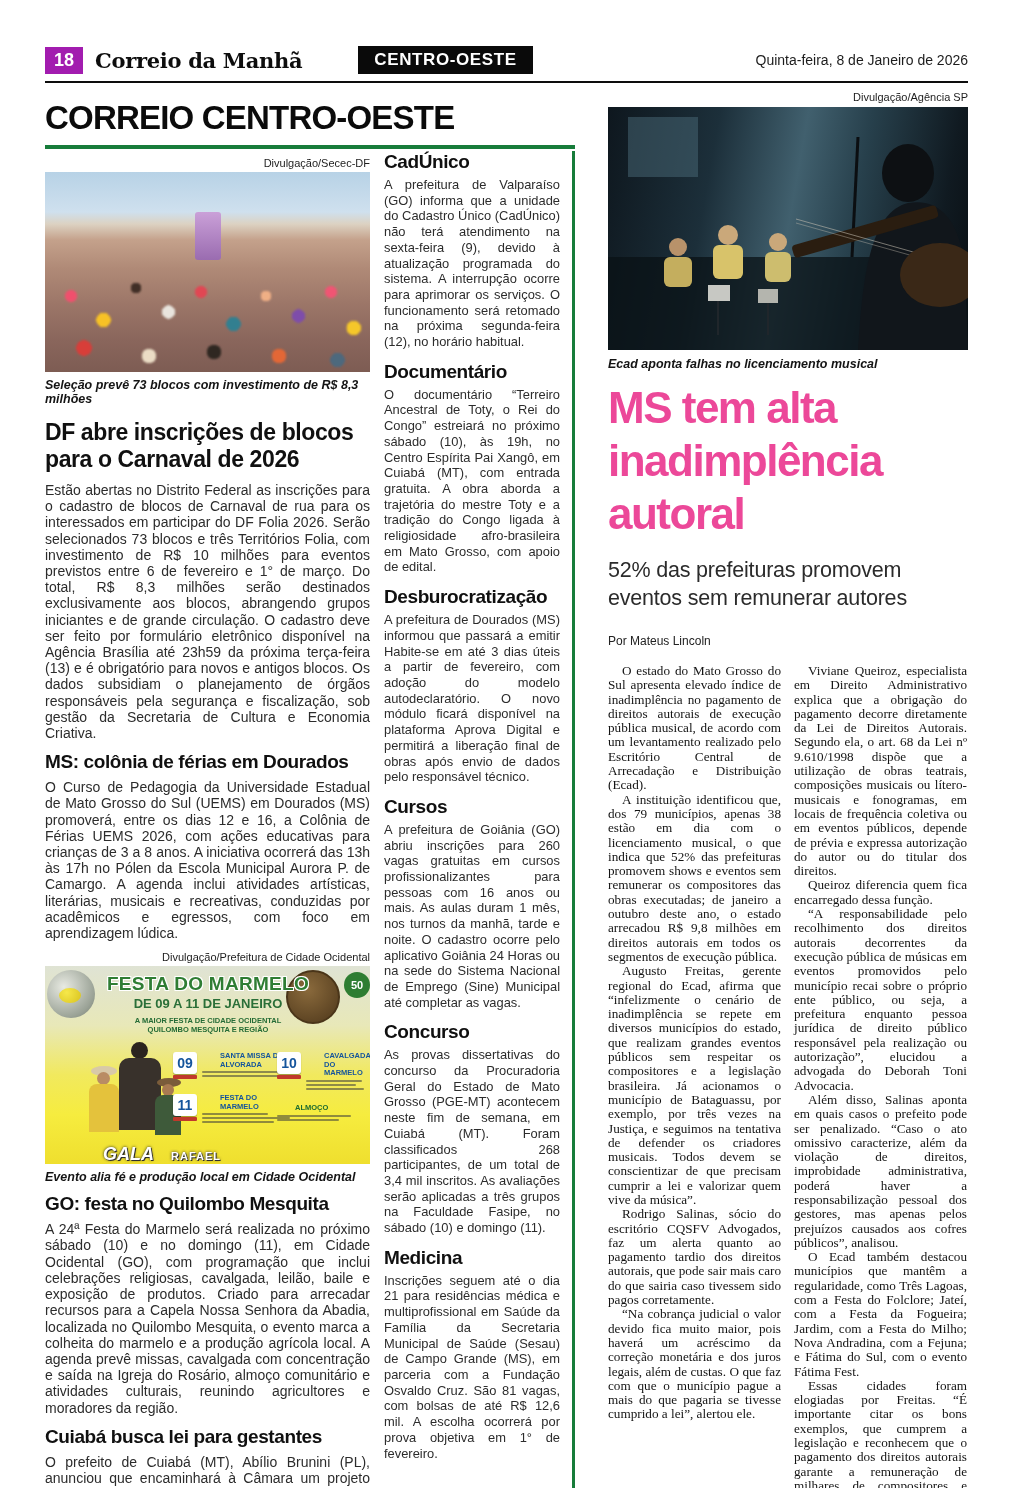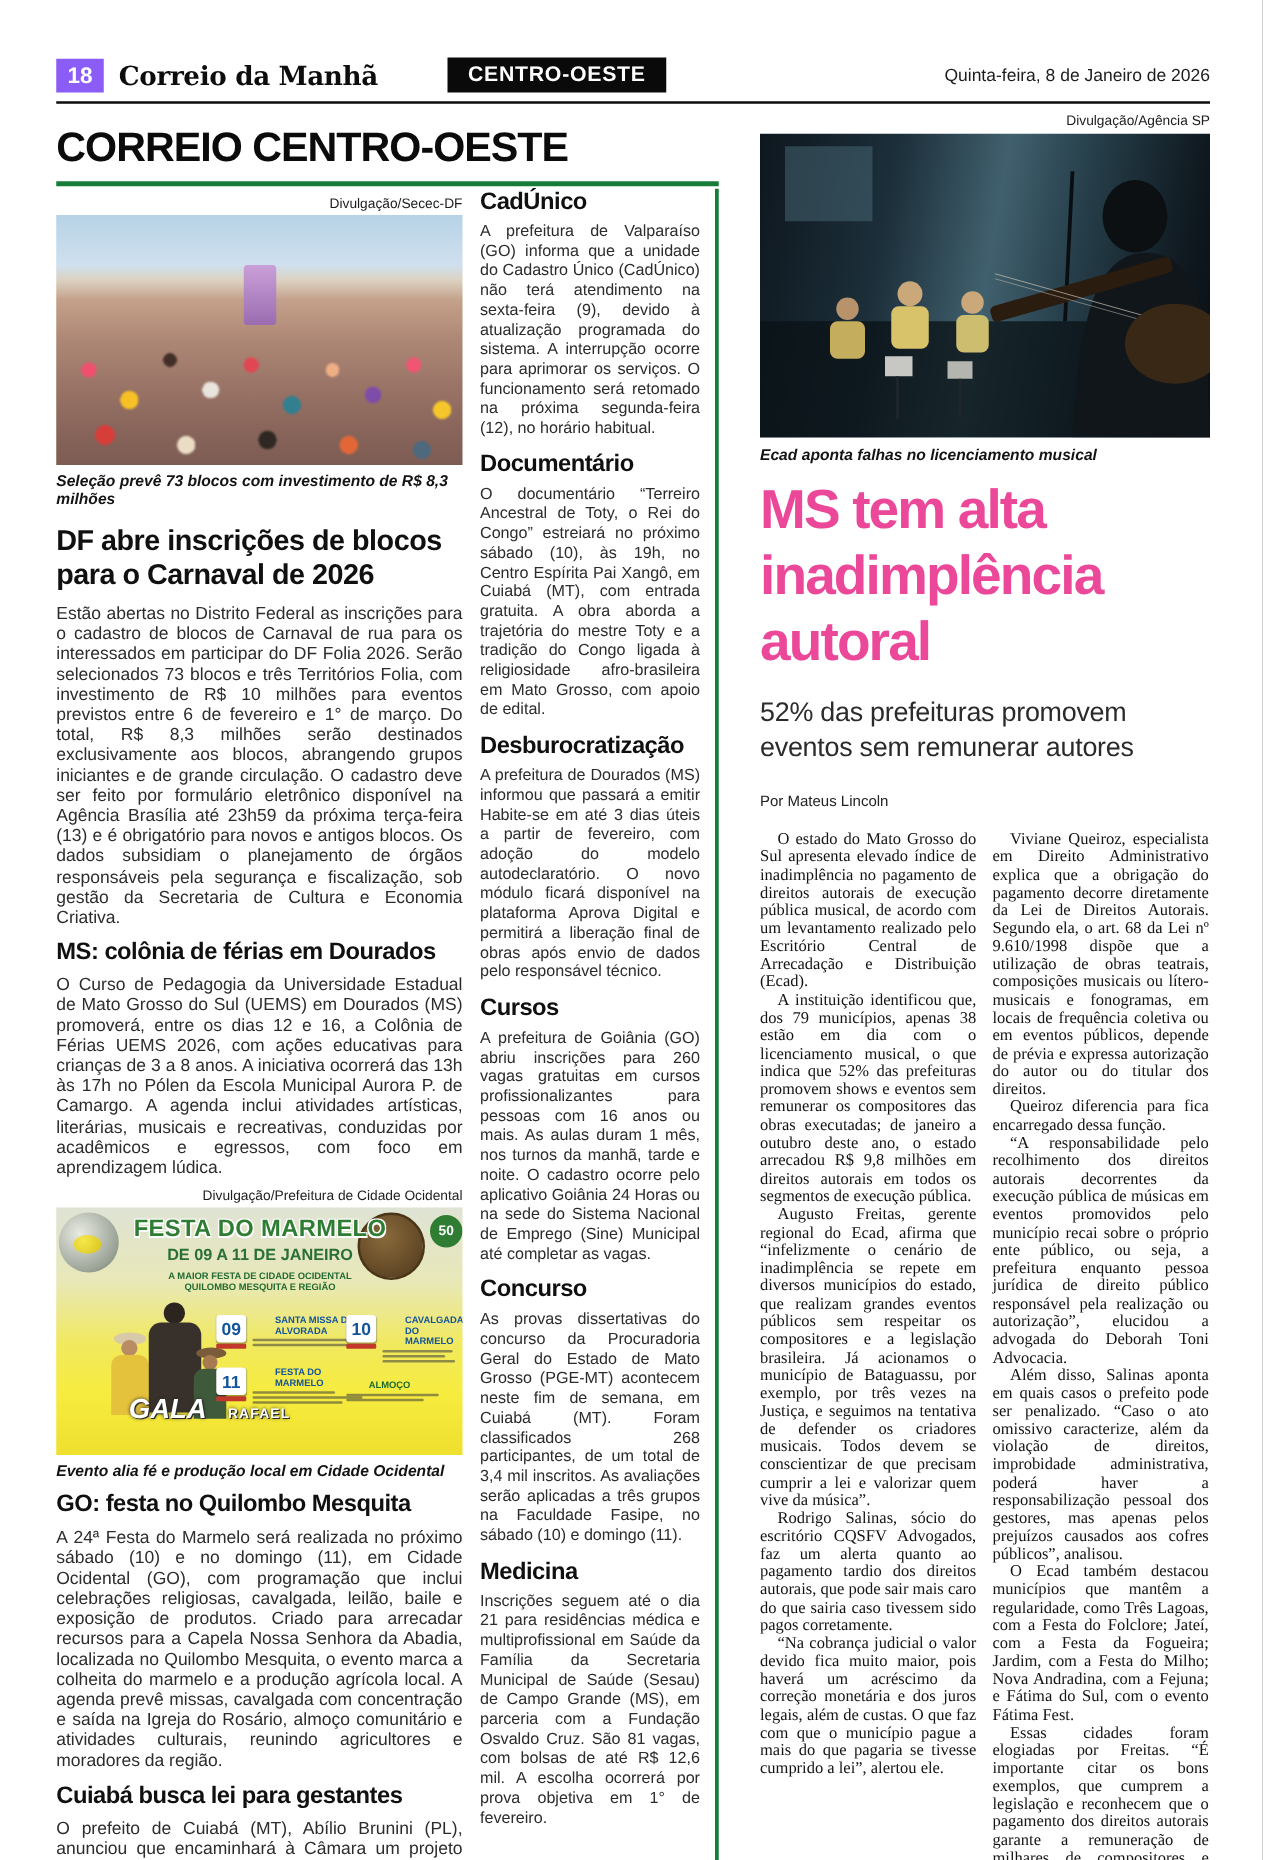--- a/index.html
+++ b/index.html
@@ -2,21 +2,21 @@
 <html lang="pt-BR" style="--green: #177c3a; --blue: #14549c;"><head>
 <meta charset="utf-8">
 <style>
   :root{ --green:#177c3a; --blue:#14549c; --ink:#111; }
   *{box-sizing:border-box; margin:0; padding:0;}
   body{background:#888; font-family:"Liberation Sans", sans-serif;}
   .page{width:1010px; height:1488px; background:#fff; position:relative; overflow:hidden; margin:0 auto;}
 
   
   .topbar{margin:46px 42px 0 45px; display:flex; align-items:center; border-bottom:2px solid #0d0d0d; padding-bottom:7px;}
-  .page-num{background:#8b5cf6; color:#fff; font-size:18px; font-weight:700; padding:3px 9px;}
+  .page-num{background:#a21caf; color:#fff; font-size:18px; font-weight:700; padding:3px 9px;}
   .masthead{font-family:"DejaVu Serif", serif; font-weight:700; font-size:21px; letter-spacing:-0.3px; color:#0d0d0d; margin-left:12px;}
   .section-badge{background:#0a0a0a; color:#fff; font-size:17px; font-weight:700; letter-spacing:0.6px; padding:4px 16px; margin-left:56px;}
   .hdate{margin-left:auto; font-size:14px; color:#1c1c1c;}
 
   
   .content{margin:0 42px 0 45px; display:flex; align-items:flex-start;}
   .left-area{width:530px;}
   .area-title{font-size:33px; font-weight:800; letter-spacing:-0.8px; color:#0b0b0b; margin:16px 0 8px;}
   .title-rule{height:4px; background:var(--green); margin-bottom:2px;}
   .cols-row{display:flex; justify-content:space-between; border-right:3px solid var(--green); border-bottom:3px solid var(--green); padding:0 12px 10px 0;}
@@ -80,21 +80,21 @@
   .p-entry{position:absolute; display:flex;}
   .p-day{width:24px; text-align:center;}
   .p-daynum{width:24px; height:22px; background:#fff; color:var(--blue); font-weight:900; font-size:14px;
     display:flex; align-items:center; justify-content:center; border-radius:3px; box-shadow:0 1px 1px rgba(0,0,0,.35);}
   .p-dayred{width:24px; height:4px; background:#c0392b; margin-top:1px; border-radius:1px;}
   .p-etext{margin-left:5px; width:92px;}
   .p-elabel{font-weight:800; font-size:7.5px; line-height:8.5px; color:var(--blue); text-transform:uppercase;margin-left:18px;}
   .p-elabel.green{color:#1c6b30;}
   .p-bars span{display:block; height:2px; background:#3d3d3d; opacity:.55; margin:2px 0; border-radius:1px;}
   .p-gala{position:absolute; left:58px; top:148px; display:flex; align-items:baseline;}
-  .p-gala-script{font-style:italic; font-weight:900; font-size:22px; color:#fff; text-shadow:0 0 3px #222,1px 1px 0 #333;}
+  .p-gala-script{font-style:italic; font-weight:900; font-size:18px; color:#fff; text-shadow:0 0 3px #222,1px 1px 0 #333;margin-top:30px;}
   .p-gala-name{font-weight:800; font-size:11px; letter-spacing:1px; color:#fff; margin-left:5px; text-shadow:0 0 3px #222,1px 1px 0 #333;padding-left:12px;}
 
   
   .brief h3{font-size:19px; line-height:22px; font-weight:700; letter-spacing:-0.4px; color:#101010; margin:0 0 4px;}
   .brief p{font-size:12.9px; line-height:15.7px; text-align:justify; color:#2c2c2c; margin:0 0 11px; hyphens:auto;}
 
   
   .feature{width:360px; margin-left:33px;}
   .feature .credit{margin:8px 0 4px;}
   .photo-concert{width:360px; height:243px; position:relative; overflow:hidden;
@@ -303,21 +303,21 @@
 
         <p>O estado do Mato Grosso do Sul apresenta elevado índice de inadimplência no pagamento de direitos autorais de execução pública musical, de acordo com um levantamento realizado pelo Escritório Central de Arrecadação e Distribuição (Ecad).</p>
             <p>A instituição identificou que, dos 79 municípios, apenas 38 estão em dia com o licenciamento musical, o que indica que 52% das prefeituras promovem shows e eventos sem remunerar os compositores das obras executadas; de janeiro a outubro deste ano, o estado arrecadou R$ 9,8 milhões em direitos autorais em todos os segmentos de execução pública.</p>
             <p>Augusto Freitas, gerente regional do Ecad, afirma que “infelizmente o cenário de inadimplência se repete em diversos municípios do estado, que realizam grandes eventos públicos sem respeitar os compositores e a legislação brasileira. Já acionamos o município de Bataguassu, por exemplo, por três vezes na Justiça, e seguimos na tentativa de defender os criadores musicais. Todos devem se conscientizar de que precisam cumprir a lei e valorizar quem vive da música”.</p>
             <p>Rodrigo Salinas, sócio do escritório CQSFV Advogados, faz um alerta quanto ao pagamento tardio dos direitos autorais, que pode sair mais caro do que sairia caso tivessem sido pagos corretamente.</p>
             <p>“Na cobrança judicial o valor devido fica muito maior, pois haverá um acréscimo da correção monetária e dos juros legais, além de custas. O que faz com que o município pague a mais do que pagaria se tivesse cumprido a lei”, alertou ele.</p>
           </div>
         <div class="fcol">
 
         <p>Viviane Queiroz, especialista em Direito Administrativo explica que a obrigação do pagamento decorre diretamente da Lei de Direitos Autorais. Segundo ela, o art. 68 da Lei nº 9.610/1998 dispõe que a utilização de obras teatrais, composições musicais ou lítero-musicais e fonogramas, em locais de frequência coletiva ou em eventos públicos, depende de prévia e expressa autorização do autor ou do titular dos direitos.</p>
-            <p>Queiroz diferencia para fica encarregado dessa função.</p>
+            <p>Queiroz diferencia quem fica encarregado dessa função.</p>
             <p>“A responsabilidade pelo recolhimento dos direitos autorais decorrentes da execução pública de músicas em eventos promovidos pelo município recai sobre o próprio ente público, ou seja, a prefeitura enquanto pessoa jurídica de direito público responsável pela realização ou autorização”, elucidou a advogada do Deborah Toni Advocacia.</p>
             <p>Além disso, Salinas aponta em quais casos o prefeito pode ser penalizado. “Caso o ato omissivo caracterize, além da violação de direitos, improbidade administrativa, poderá haver a responsabilização pessoal dos gestores, mas apenas pelos prejuízos causados aos cofres públicos”, analisou.</p>
             <p>O Ecad também destacou municípios que mantêm a regularidade, como Três Lagoas, com a Festa do Folclore; Jateí, com a Festa da Fogueira; Jardim, com a Festa do Milho; Nova Andradina, com a Fejuna; e Fátima do Sul, com o evento Fátima Fest.</p>
             <p>Essas cidades foram elogiadas por Freitas. “É importante citar os bons exemplos, que cumprem a legislação e reconhecem que o pagamento dos direitos autorais garante a remuneração de milhares de compositores e artistas”, concluiu o gerente regional.</p>
           </div>
       </div>
     </div>
 
   </div>
 </div>

